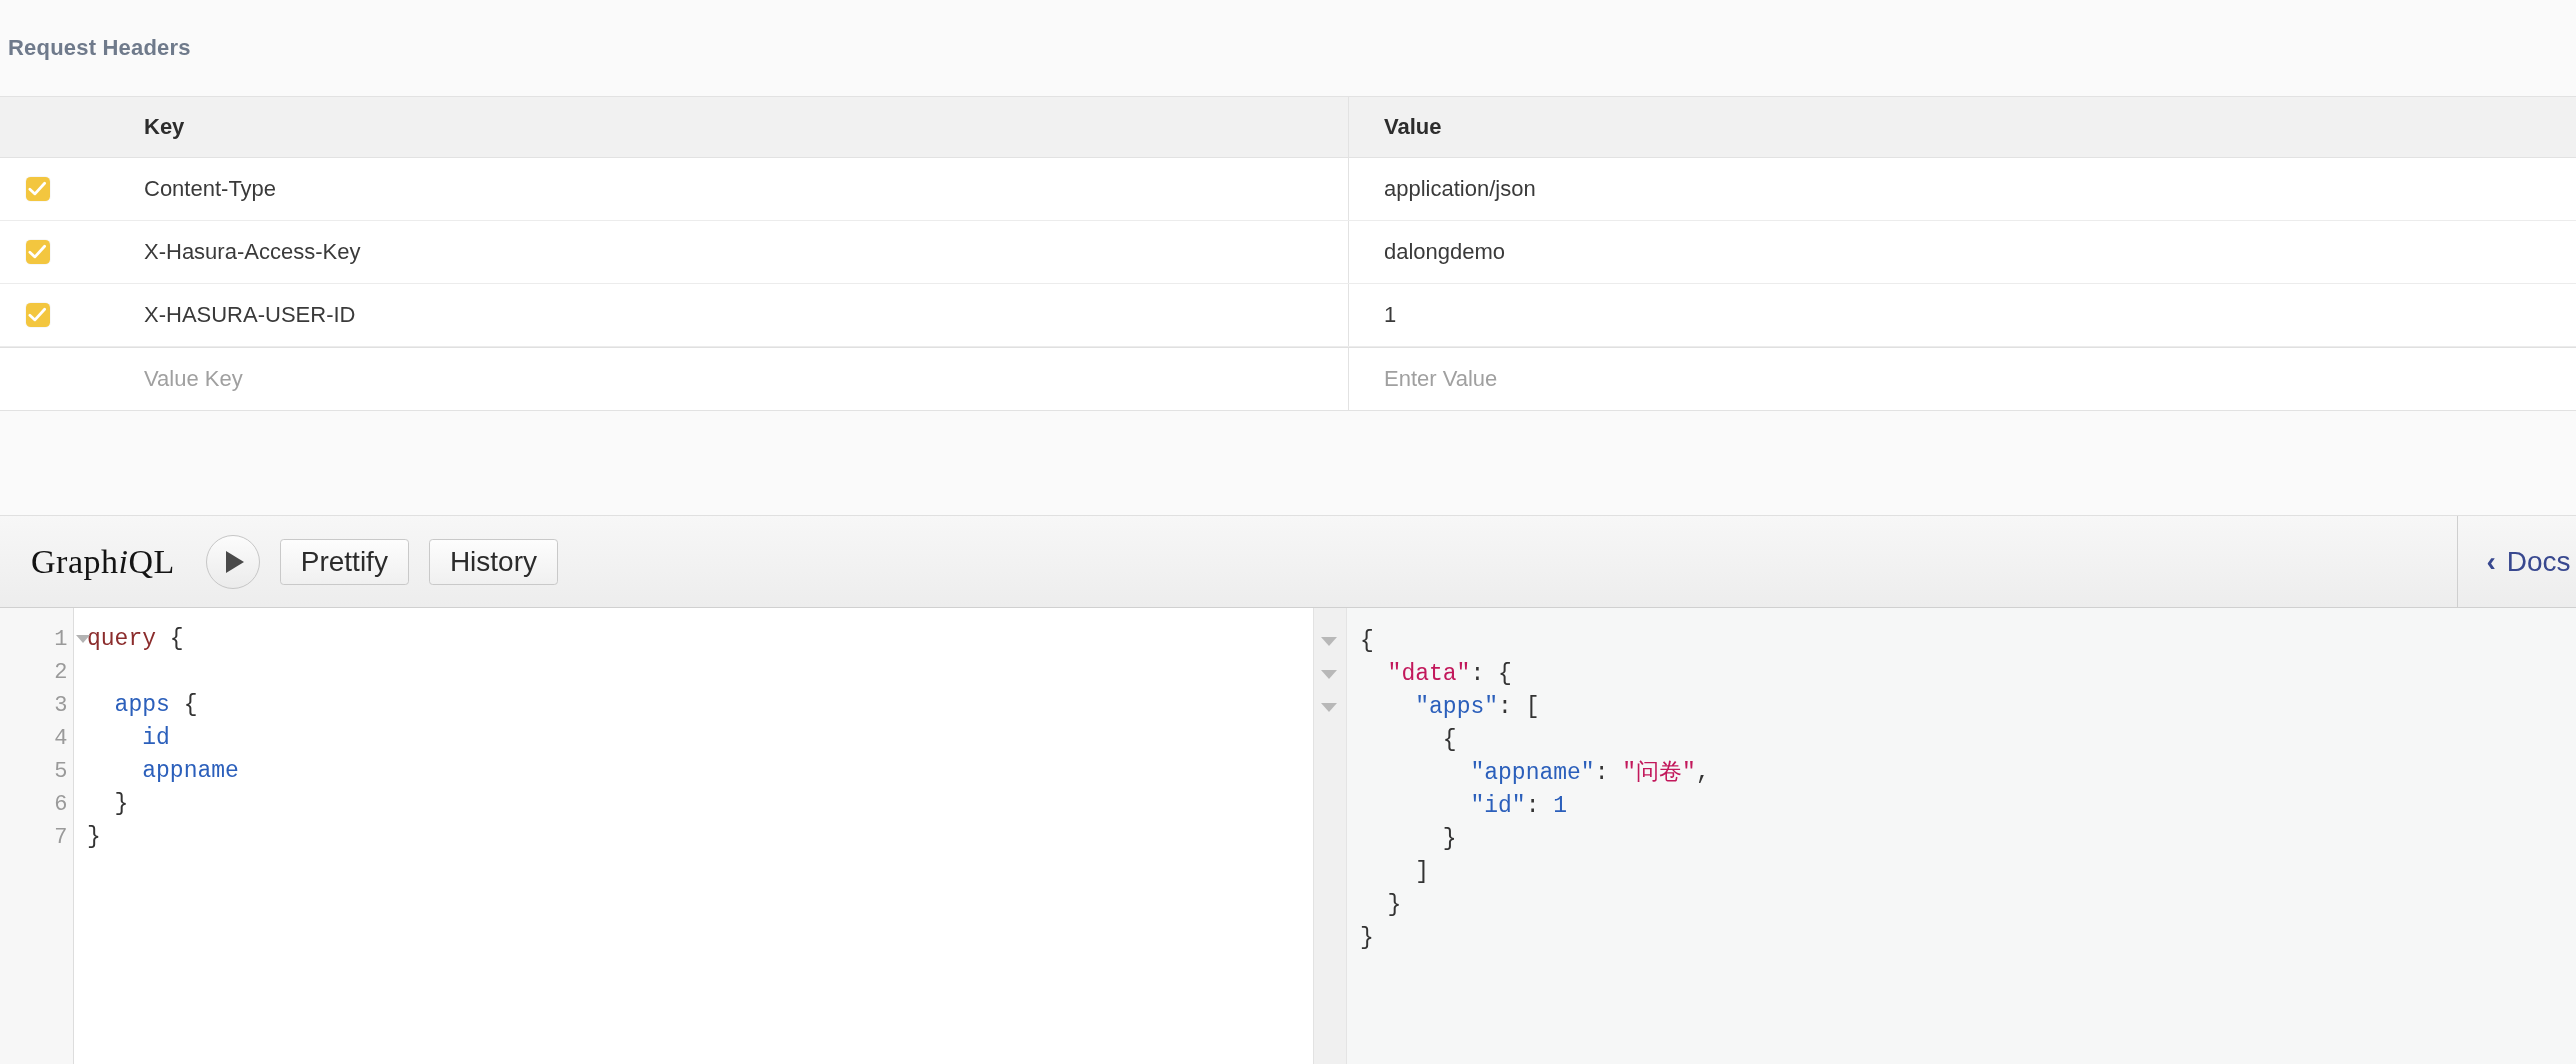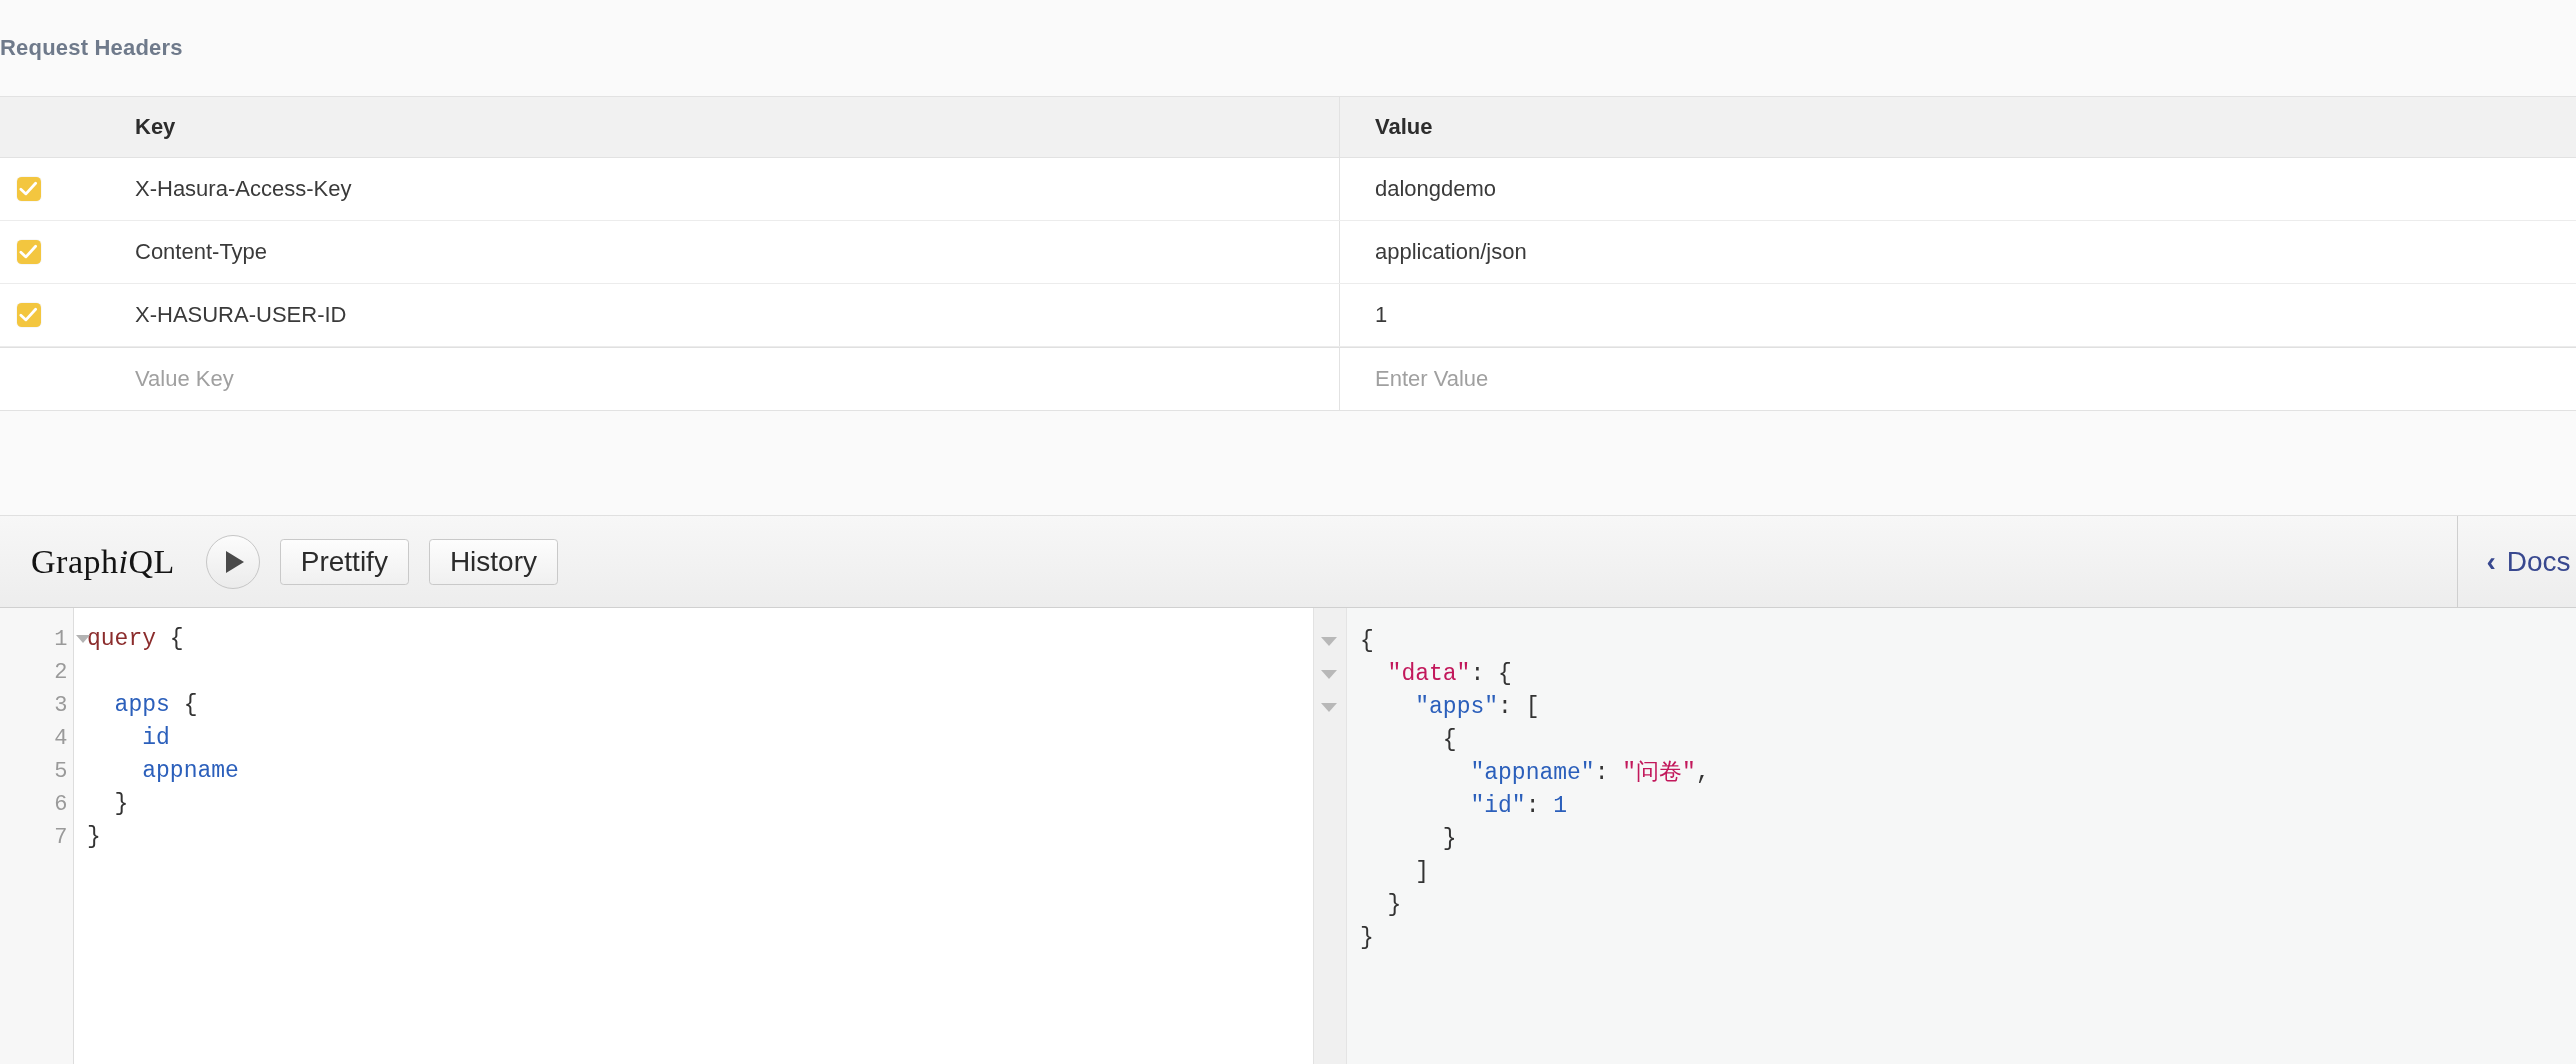--- a/index.html
+++ b/index.html
@@ -5,36 +5,37 @@
   * { box-sizing: border-box; margin: 0; padding: 0; }
   html, body {
     width: 2576px; height: 1065px;
     background: #fafafa;
     font-family: "Liberation Sans", sans-serif;
     overflow: hidden;
   }
 
   
   .rh-title {
-    position: absolute; left: 0; top: 35px;
+    position: absolute; left: 8px; top: 35px;
     font-size: 22px; font-weight: bold;
     color: #6f7a8b; letter-spacing: 0.2px;
   }
 
   .headers-table {
     position: absolute; left: 0; top: 96px;
     width: 2576px;
     border-top: 0.9px solid #e2e2e2;
     border-bottom: 0.9px solid #e2e2e2;
     background: #fff;
   }
   .hdr-row {
     display: flex; align-items: center;
     height: 63px;
     border-bottom: 0.9px solid #ececec;
+    padding-left: 9px;
   }
   .hdr-row.head {
     height: 61px;
     background: #f1f1f1;
     border-bottom: 0.9px solid #e2e2e2;
   }
   .hdr-row.last { border-bottom: none; }
   .hdr-row.newrow { border-top: 0.9px solid #e0e0e0; }
 
   .cell-check {
@@ -214,42 +215,42 @@
   </div>
   <div id="rows-host">
       <div class="hdr-row">
         <div class="cell-check">
           <div class="chk" style="background: rgb(243, 198, 63);">
             <svg width="18.5" height="16.6" viewBox="0 0 20 18">
               <path d="M2 9 L7.5 14 L18 2.5" stroke="#fff" stroke-width="3" fill="none" stroke-linecap="round" stroke-linejoin="round"></path>
             </svg>
           </div>
         </div>
+        <div class="cell-key">Content-Type</div>
+        <div class="cell-value">application/json</div>
+      </div>
+      <div class="hdr-row">
+        <div class="cell-check">
+          <div class="chk" style="background: rgb(243, 198, 63);">
+            <svg width="18.5" height="16.6" viewBox="0 0 20 18">
+              <path d="M2 9 L7.5 14 L18 2.5" stroke="#fff" stroke-width="3" fill="none" stroke-linecap="round" stroke-linejoin="round"></path>
+            </svg>
+          </div>
+        </div>
         <div class="cell-key">X-Hasura-Access-Key</div>
         <div class="cell-value">dalongdemo</div>
       </div>
       <div class="hdr-row">
         <div class="cell-check">
           <div class="chk" style="background: rgb(243, 198, 63);">
             <svg width="18.5" height="16.6" viewBox="0 0 20 18">
               <path d="M2 9 L7.5 14 L18 2.5" stroke="#fff" stroke-width="3" fill="none" stroke-linecap="round" stroke-linejoin="round"></path>
             </svg>
           </div>
         </div>
-        <div class="cell-key">Content-Type</div>
-        <div class="cell-value">application/json</div>
-      </div>
-      <div class="hdr-row">
-        <div class="cell-check">
-          <div class="chk" style="background: rgb(243, 198, 63);">
-            <svg width="18.5" height="16.6" viewBox="0 0 20 18">
-              <path d="M2 9 L7.5 14 L18 2.5" stroke="#fff" stroke-width="3" fill="none" stroke-linecap="round" stroke-linejoin="round"></path>
-            </svg>
-          </div>
-        </div>
         <div class="cell-key">X-HASURA-USER-ID</div>
         <div class="cell-value">1</div>
       </div>
     </div>
   <div class="hdr-row newrow last">
     <div class="cell-check"></div>
     <div class="cell-key ph">Value Key</div>
     <div class="cell-value ph">Enter Value</div>
   </div>
 </div>

